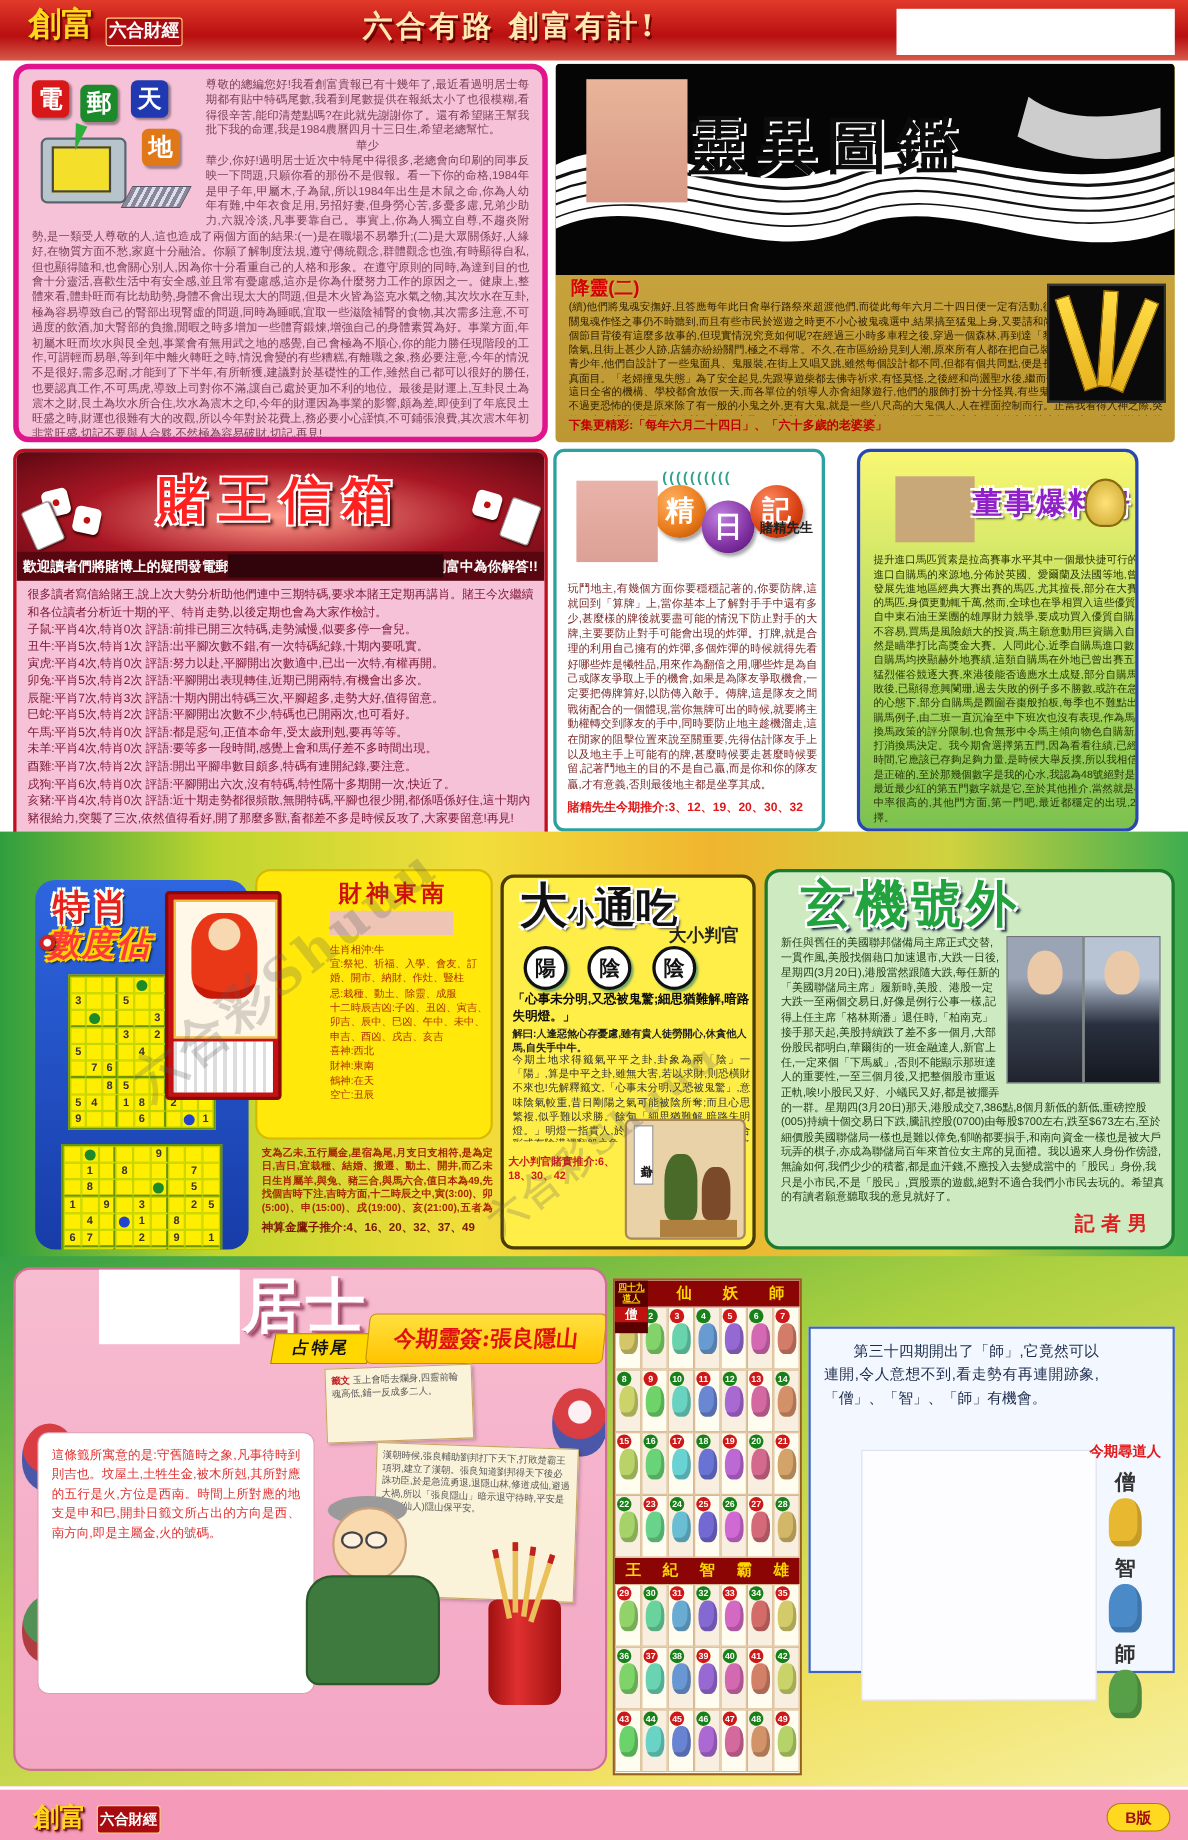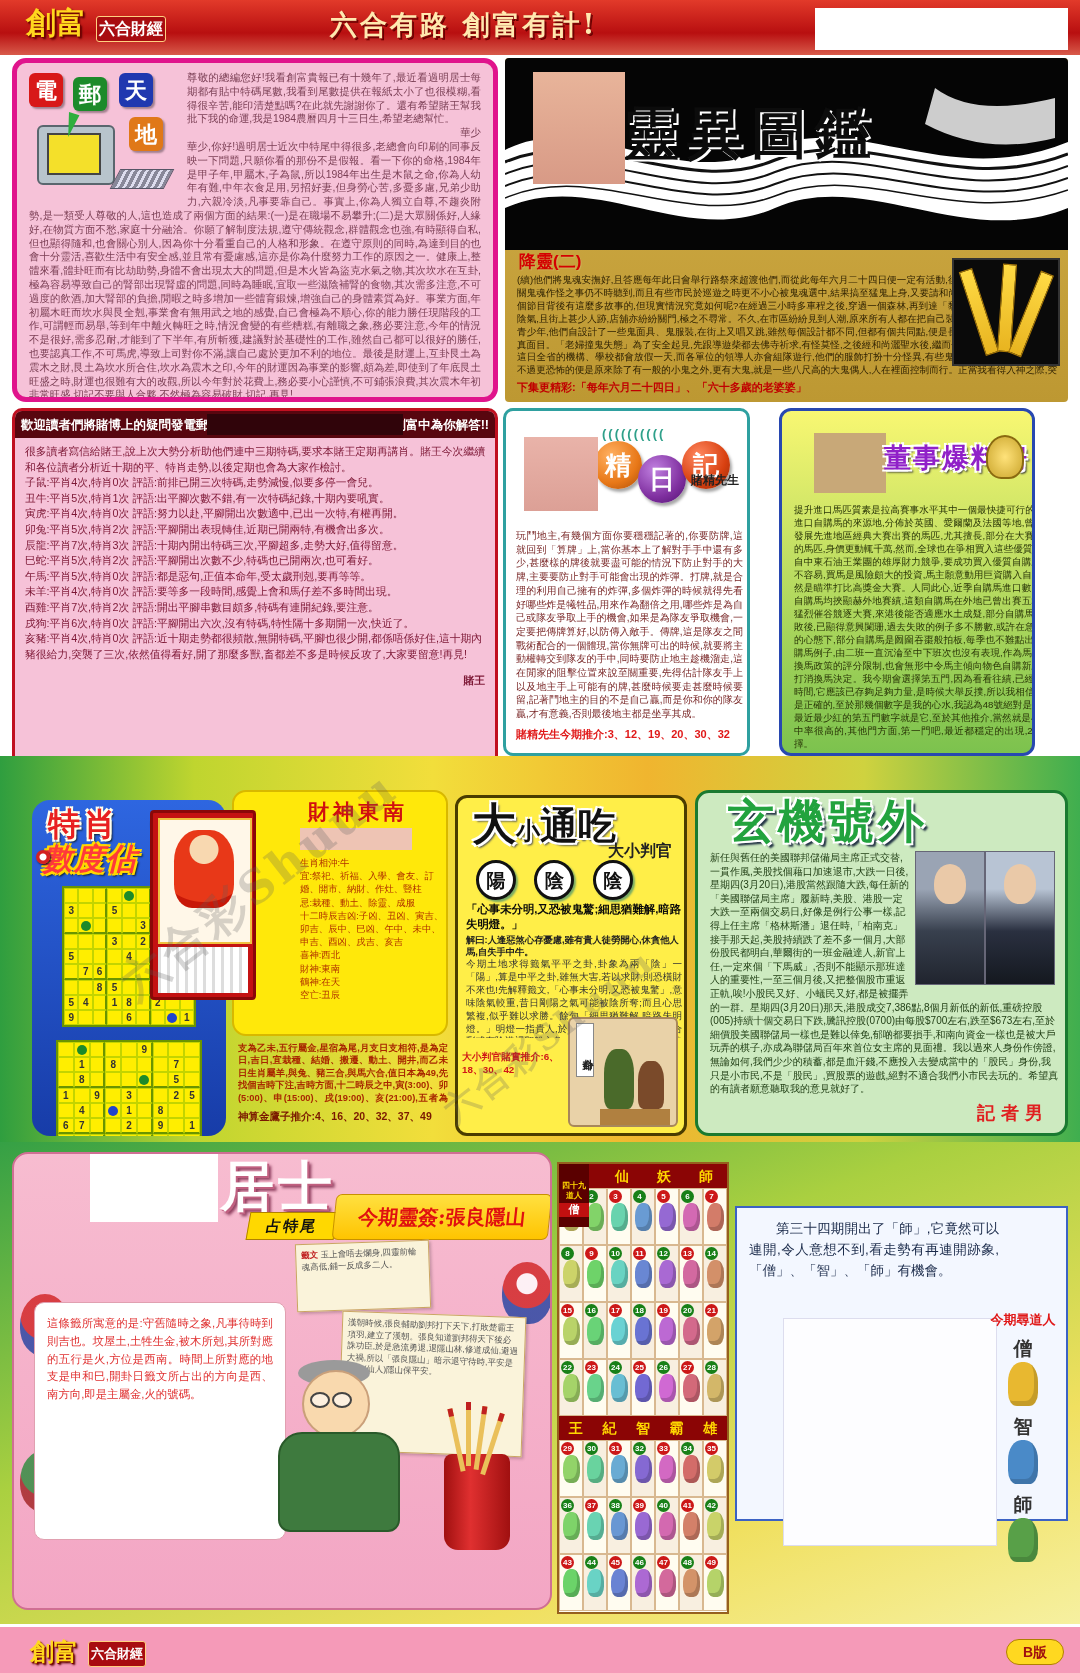--- a/index.html
+++ b/index.html
@@ -21,21 +21,21 @@
 
   
   #email{left:12px;top:58px;width:486px;height:344px;background:#f6c2d8;border:5px solid #e0148c;border-radius:14px;padding:8px 12px;}
   #email p{margin:0;color:#7c4056;font:10.4px/13.8px "Liberation Sans",sans-serif;}
   .mailicon{float:left;width:150px;height:128px;position:relative;margin:2px 8px 2px 0;}
   .chip{position:absolute;width:34px;height:34px;border-radius:6px;color:#fff;font:bold 22px/34px "DejaVu Serif",serif;text-align:center;box-shadow:2px 2px 2px rgba(0,0,0,.35);}
   .monitor{position:absolute;left:8px;top:52px;width:74px;height:56px;background:#b8c4cc;border:2px solid #5a666e;border-radius:6px;}
   .screen{position:absolute;left:8px;top:6px;width:50px;height:38px;background:#f4e02a;border:2px solid #444;}
   .bolt{position:absolute;left:26px;top:-14px;width:0;height:0;border-left:7px solid transparent;border-right:4px solid transparent;border-top:24px solid #2fae3e;transform:rotate(18deg);}
   .kbd{position:absolute;left:86px;top:96px;width:52px;height:18px;background:repeating-linear-gradient(90deg,#889,#889 4px,#dde 4px,#dde 7px);transform:skewX(-28deg);border:1px solid #556;}
-  .sig{text-align:right;font-weight:bold;}
+  .sig{text-align:center;font-weight:bold;}
 
   
   #ghost{left:505px;top:58px;width:563px;height:344px;background:linear-gradient(180deg,#d4b04a,#bd9832);border-radius:4px;}
   .gwaves{position:absolute;left:0;top:0;width:563px;height:192px;}
   .gtitle{position:absolute;left:118px;top:44px;font:bold 56px/60px "DejaVu Serif",serif;color:#0c0c0c;letter-spacing:8px;text-shadow:2px 2px 0 #fff;}
   .gsub{position:absolute;left:14px;top:194px;color:#d40000;font:bold 17px/20px "Liberation Sans",sans-serif;text-shadow:1px 1px 0 #fff2;}
   .gtext{position:absolute;left:12px;top:216px;width:540px;height:104px;color:#2e2102;font:9.6px/12.9px "Liberation Sans",sans-serif;}
   .gfoot{position:absolute;left:12px;top:322px;width:540px;color:#c00000;font:bold 11px/14px "Liberation Sans",sans-serif;}
   .gimg{position:absolute;right:8px;top:200px;width:104px;height:104px;background:#0a0a0a;border:2px solid #333;}
   .stick{position:absolute;width:12px;height:86px;background:linear-gradient(180deg,#ffda44,#e8b420);border:1px solid #a87808;}
@@ -146,21 +146,21 @@
   #cards{left:557px;top:1162px;width:172px;height:452px;background:#fffef2;border:2px solid #96601e;overflow:hidden;}
   .cg-band{display:flex;background:#8b0505;height:24px;align-items:center;justify-content:space-around;}
   .cg-band span{color:#ffd700;font:bold 14px/24px "DejaVu Serif",serif;}
   .cg-grid{display:grid;grid-template-columns:repeat(7,1fr);}
   .cg-card{height:55px;border:1px solid #d8b890;background:#fffcf0;position:relative;display:flex;align-items:center;justify-content:center;}
   .cg-card:nth-child(2n){background:#f8efe0;}
   .cg-num{position:absolute;top:1px;left:1px;width:13px;height:13px;border-radius:50%;color:#fff;font:bold 8px/13px "Liberation Sans",sans-serif;text-align:center;}
   .ng{background:#188018;} .nr{background:#cc1818;}
   .cg-fig{width:17px;height:28px;border-radius:45% 45% 38% 38%;box-shadow:inset -3px -4px 0 rgba(0,0,0,.18);}
   .cg-corner{position:absolute;left:0;top:0;width:30px;height:46px;background:#5a0000;z-index:3;color:#ffd700;
-             font:bold 8px/10px "Liberation Sans",sans-serif;text-align:center;padding-top:17px;}
+             font:bold 8px/10px "Liberation Sans",sans-serif;text-align:center;padding-top:2px;text-decoration:underline;}
   .cg-corner .seng{display:block;margin-top:2px;background:#c01010;color:#fff;font:bold 11px/14px "DejaVu Serif",serif;}
 
   
   #qhead{left:735px;top:1162px;width:333px;height:44px;background:linear-gradient(180deg,#f49030,#e06c10);border:2px solid #b04a00;border-radius:6px;
          color:#fff;font:bold 26px/40px "DejaVu Serif",serif;text-align:center;letter-spacing:6px;text-shadow:2px 2px 2px #7a3000;}
   #qbody{left:735px;top:1206px;width:333px;height:315px;background:#f3f7ff;border:2px solid #3b62c4;}
   .qtext{position:absolute;left:12px;top:10px;width:250px;color:#1a2a4a;font:13.5px/21px "Liberation Sans",sans-serif;text-indent:2em;}
   .qblank{position:absolute;left:46px;top:110px;width:212px;height:226px;background:#fdfdff;border:1px solid #dde;}
   .qside{position:absolute;right:10px;top:104px;width:66px;text-align:center;}
   .qlabel{color:#e01818;font:bold 13px/16px "Liberation Sans",sans-serif;}
@@ -213,20 +213,28 @@
     <div class="gtext just hid">(續)他們將鬼魂安撫好,且答應每年此日會舉行路祭來超渡他們,而從此每年六月二十四日便一定有活動,後來由路祭改為巡遊,但有關鬼魂作怪之事仍不時聽到,而且有些市民於巡遊之時更不小心被鬼魂選中,結果搞至猛鬼上身,又要請和尚作法,實在麻煩。原來這個節目背後有這麼多故事的,但現實情況究竟如何呢?在經過三小時多車程之後,穿過一個森林,再到達「黎府」市區,但市區內一片陰氣,且街上甚少人跡,店舖亦紛紛關門,極之不尋常。不久,在市區紛紛見到人潮,原來所有人都在把自己裝扮成鬼,有些大人,亦有些青少年,他們自設計了一些鬼面具、鬼服裝,在街上又唱又跳,雖然每個設計都不同,但都有個共同點,便是長鼻子,據說這就是鬼魂的真面目。「老婦撞鬼失態」為了安全起見,先跟導遊柴都去佛寺祈求,有怪莫怪,之後經和尚灑聖水後,繼而便投入巡遊行列。原來在這日全省的機構、學校都會放假一天,而各單位的領導人亦會組隊遊行,他們的服飾打扮十分怪異,有些鬼魂很有趣,有些則很恐怖,不過更恐怖的便是原來除了有一般的小鬼之外,更有大鬼,就是一些八尺高的大鬼偶人,人在裡面控制而行。正當我看得入神之際,突然傳來一聲驚叫,原來有人被鬼上身,這是一個阿婆,她被鬼魂上身,之後不斷又唱又跳,六十多歲的老婆婆竟然作出一些充滿活力的動作,她不斷又喊又叫,而身邊的人有些則出力把她按住,但似乎都無用,且越跳越勁,之後有人把佛寺內的高僧帶出來,那高僧望一望她之後,口中唸唸有詞,繼而把佛珠掛在婆婆的頸上,之後那婆大叫、大跳,應把圍觀的人嚇精,最後更暈倒地上,真的十分驚人。(待續)</div>
     <div class="gimg">
       <span class="stick" style="left:18px;top:8px;transform:rotate(-18deg);"></span>
       <span class="stick" style="left:46px;top:4px;transform:rotate(4deg);"></span>
       <span class="stick" style="left:70px;top:10px;transform:rotate(22deg);"></span>
     </div>
     <div class="gfoot">下集更精彩:「每年六月二十四日」、「六十多歲的老婆婆」</div>
   </div>
 
   <div id="mailbox" class="abs">
+    <div class="mbhead">
+      <span class="die" style="left:24px;top:34px;transform:rotate(-14deg);"></span>
+      <span class="die" style="left:52px;top:50px;transform:rotate(12deg);"></span>
+      <span class="pcard" style="left:10px;top:48px;transform:rotate(-24deg);"></span>
+      <span class="die" style="right:40px;top:36px;transform:rotate(16deg);"></span>
+      <span class="pcard" style="right:8px;top:44px;transform:rotate(20deg);"></span>
+      <div class="mbtitle">賭王信箱</div>
+    </div>
     <div class="mbintro">
       <span>歡迎讀者們將賭博上的疑問發電郵至</span>
       <span class="censor" style="left:192px;top:3px;width:196px;height:21px;background:#30040a;"></span>
       <span style="margin-left:auto;">王會在創富中為你解答!!</span>
     </div>
     <div class="mbbody">
       <p class="zline just">很多讀者寫信給賭王,說上次大勢分析助他們連中三期特碼,要求本賭王定期再講肖。賭王今次繼續和各位讀者分析近十期的平、特肖走勢,以後定期也會為大家作檢討。</p>
       <div>
           <div class="zline">子鼠:平肖4次,特肖0次 評語:前排已開三次特碼,走勢減慢,似要多停一會兒。</div>
           <div class="zline">丑牛:平肖5次,特肖1次 評語:出平腳次數不錯,有一次特碼紀錄,十期內要吼實。</div>

